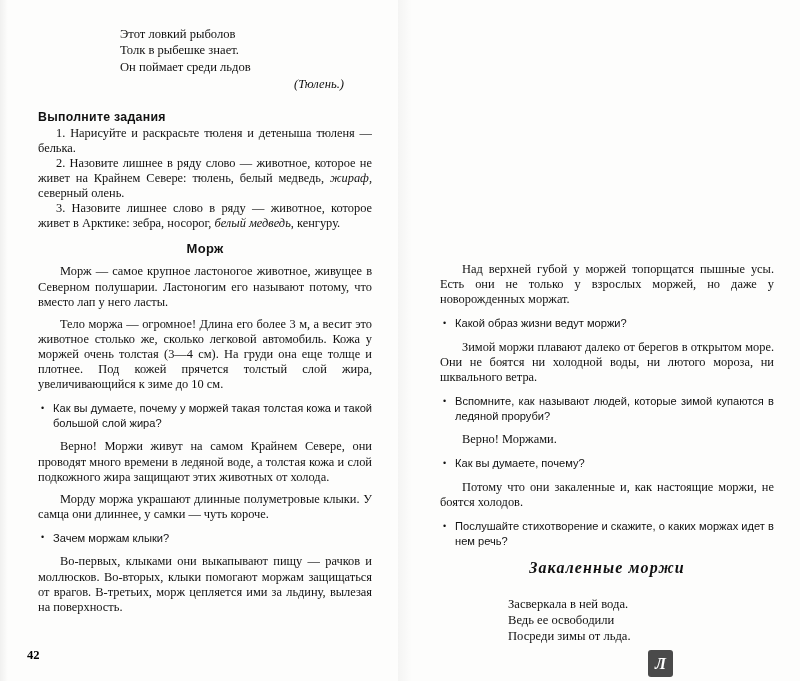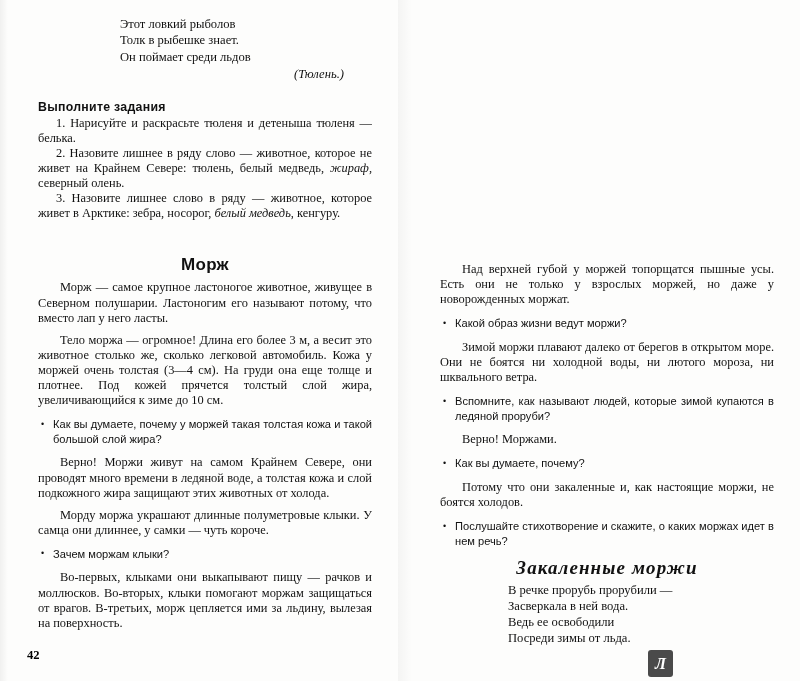--- a/index.html
+++ b/index.html
@@ -43,21 +43,21 @@
   .page {
     position: absolute;
     top: 0;
     height: 681px;
   }
   .page-left  { left: 0;    width: 400px; }
   .page-right { left: 400px; width: 400px; }
 
   .col {
     position: absolute;
-    top: 16px;
+    top: 26px;
     width: 334px;
     font-size: 12.4px;
     line-height: 15.1px;
     text-align: justify;
     -webkit-hyphens: none;
     hyphens: none;
   }
   .col-left  { left: 38px; }
   .col-right { left: 40px; top: 262px; width: 334px; }
 
@@ -80,24 +80,24 @@
     font-family: "Liberation Sans", "DejaVu Sans", sans-serif;
     font-size: 12.3px;
     font-weight: bold;
     margin: 17px 0 1px 0;
     text-align: left;
     letter-spacing: 0.3px;
   }
 
   h3.story-title {
     font-family: "Liberation Sans", "DejaVu Sans", sans-serif;
-    font-size: 17px;
+    font-size: 13px;
     font-weight: bold;
     text-align: center;
-    margin: 36px 0 8px 0;
+    margin: 10px 0 8px 0;
     letter-spacing: 0.3px;
   }
 
   p.body {
     margin: 0;
     text-indent: 22px;
     text-align: justify;
   }
   p.numbered {
     margin: 0;
@@ -122,23 +122,23 @@
     font-size: 9px;
   }
 
   em.it { font-style: italic; }
 
   
   .poem-title {
     font-style: italic;
     font-weight: bold;
     text-align: center;
-    font-size: 19px;
+    font-size: 16px;
     letter-spacing: 1.1px;
-    margin: 12px 0 6px 0;
+    margin: 12px 0 20px 0;
   }
   .poem-body {
     margin: 0 0 0 68px;
     text-align: left;
     line-height: 16.2px;
     font-size: 12.6px;
   }
 
   
   .folio {
@@ -245,21 +245,20 @@
 
       <p class="body">Потому что они закаленные и, как настоящие моржи, не боятся холодов.</p>
 
       <div class="question">
         <span class="bullet">•</span>
         <span>Послушайте стихотворение и скажите, о каких моржах идет в нем речь?</span>
       </div>
 
       <div class="poem-title">Закаленные моржи</div>
       <div class="poem-body">
-        <div>В речке прорубь прорубили —</div>
         <div>Засверкала в ней вода.</div>
         <div>Ведь ее освободили</div>
         <div>Посреди зимы от льда.</div>
       </div>
     </div>
 
   </div>
 
   <div class="logo-mark">Л</div>
 </div>

